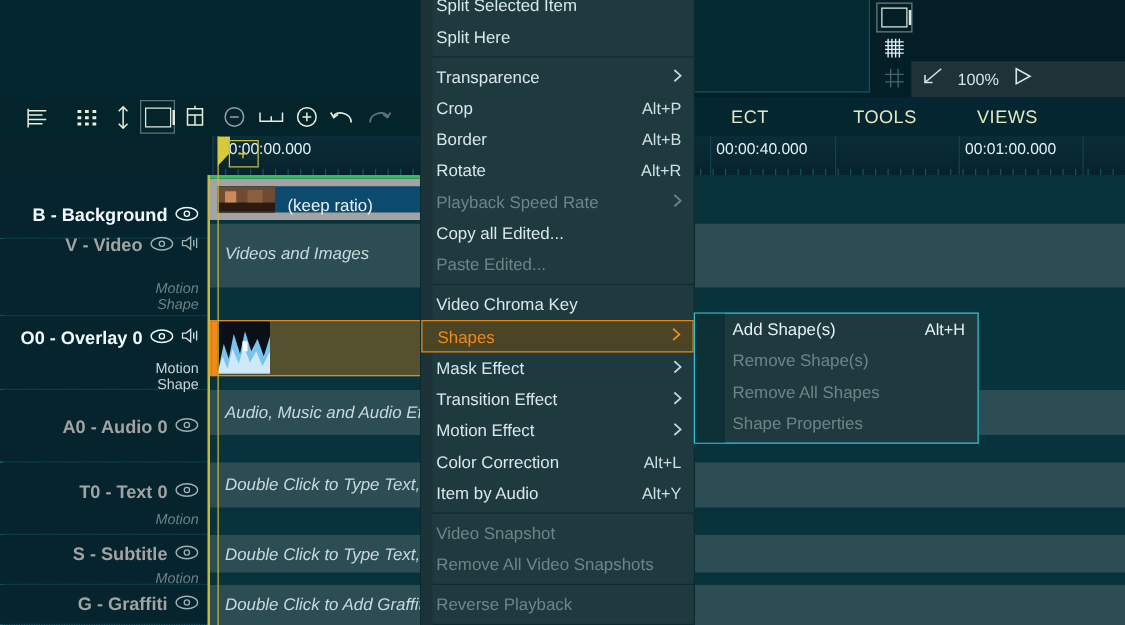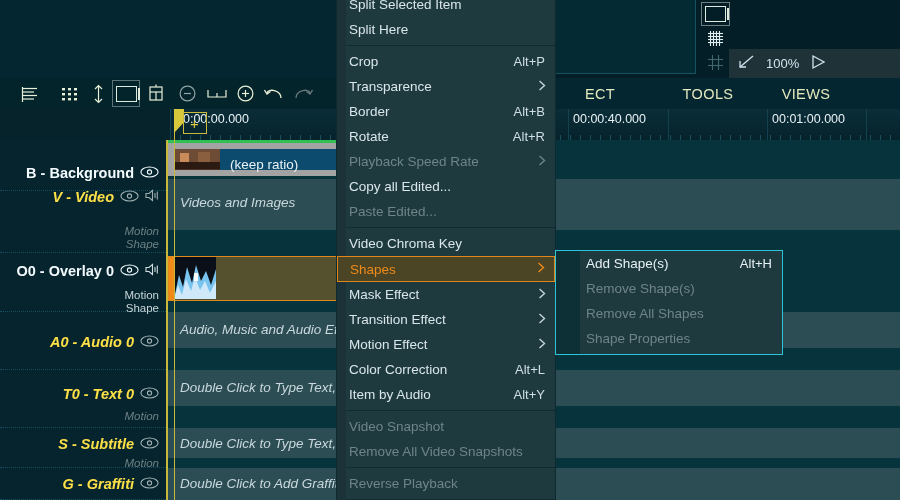--- a/index.html
+++ b/index.html
@@ -50,21 +50,21 @@
   .rdiv{position:absolute;top:0;width:1px;height:31px;background:#12424e;}
   .tick{position:absolute;bottom:0;width:1px;height:5px;background:#17505d;}
 
   
   .names{position:absolute;left:0;top:140px;width:168px;height:360px;background:#06242d;}
   .trow{position:absolute;left:0;width:168px;box-sizing:border-box;
     border-bottom:1px dotted #12505e;padding-right:9px;text-align:right;}
   .tname{display:flex;align-items:center;justify-content:flex-end;gap:6px;height:24px;}
   .tname .txt{font-size:14.5px;font-weight:bold;}
   .tname .txt.on{color:#f4fbff;}
-  .tname .txt.off{color:#fde047;font-style:italic;}
+  .tname .txt.off{color:#a3a3a3;}
   .sub{font-size:11.5px;color:#6c8085;font-style:italic;line-height:13px;}
   .sub.on{color:#c8d6da;font-style:normal;}
   .eye{flex:0 0 auto;}
   .spk{flex:0 0 auto;}
   .ylane{position:absolute;left:166px;top:140px;width:2px;height:360px;background:#c9b83a;}
 
   
   .tl{position:absolute;left:168px;top:140px;width:732px;height:360px;background:#07333d;}
   .trackband{position:absolute;left:0;width:732px;background:#2d4d55;}
   .clip{position:absolute;box-sizing:border-box;}
@@ -511,28 +511,28 @@
   <div class="menu" id="ctx-menu">
     <div class="menu-leftstrip"></div>
   <div class="mi">
         <span class="lbl">Split Selected Item</span>
       </div>
       <div class="mi">
         <span class="lbl">Split Here</span>
       </div>
       <div class="msep"></div>
       <div class="mi">
-        <span class="lbl">Crop</span>
-        <span class="acc">Alt+P</span>
-      </div>
-      <div class="mi">
         <span class="lbl">Transparence</span>
         <span class="chev"><svg width="8" height="12" viewBox="0 0 8 12">
             <polyline points="1.5,1.5 6.5,6 1.5,10.5" fill="none" stroke="#c3d4d8" stroke-width="1.4"></polyline>
           </svg></span>
+      </div>
+      <div class="mi">
+        <span class="lbl">Crop</span>
+        <span class="acc">Alt+P</span>
       </div>
       <div class="mi">
         <span class="lbl">Border</span>
         <span class="acc">Alt+B</span>
       </div>
       <div class="mi">
         <span class="lbl">Rotate</span>
         <span class="acc">Alt+R</span>
       </div>
       <div class="mi dim">

